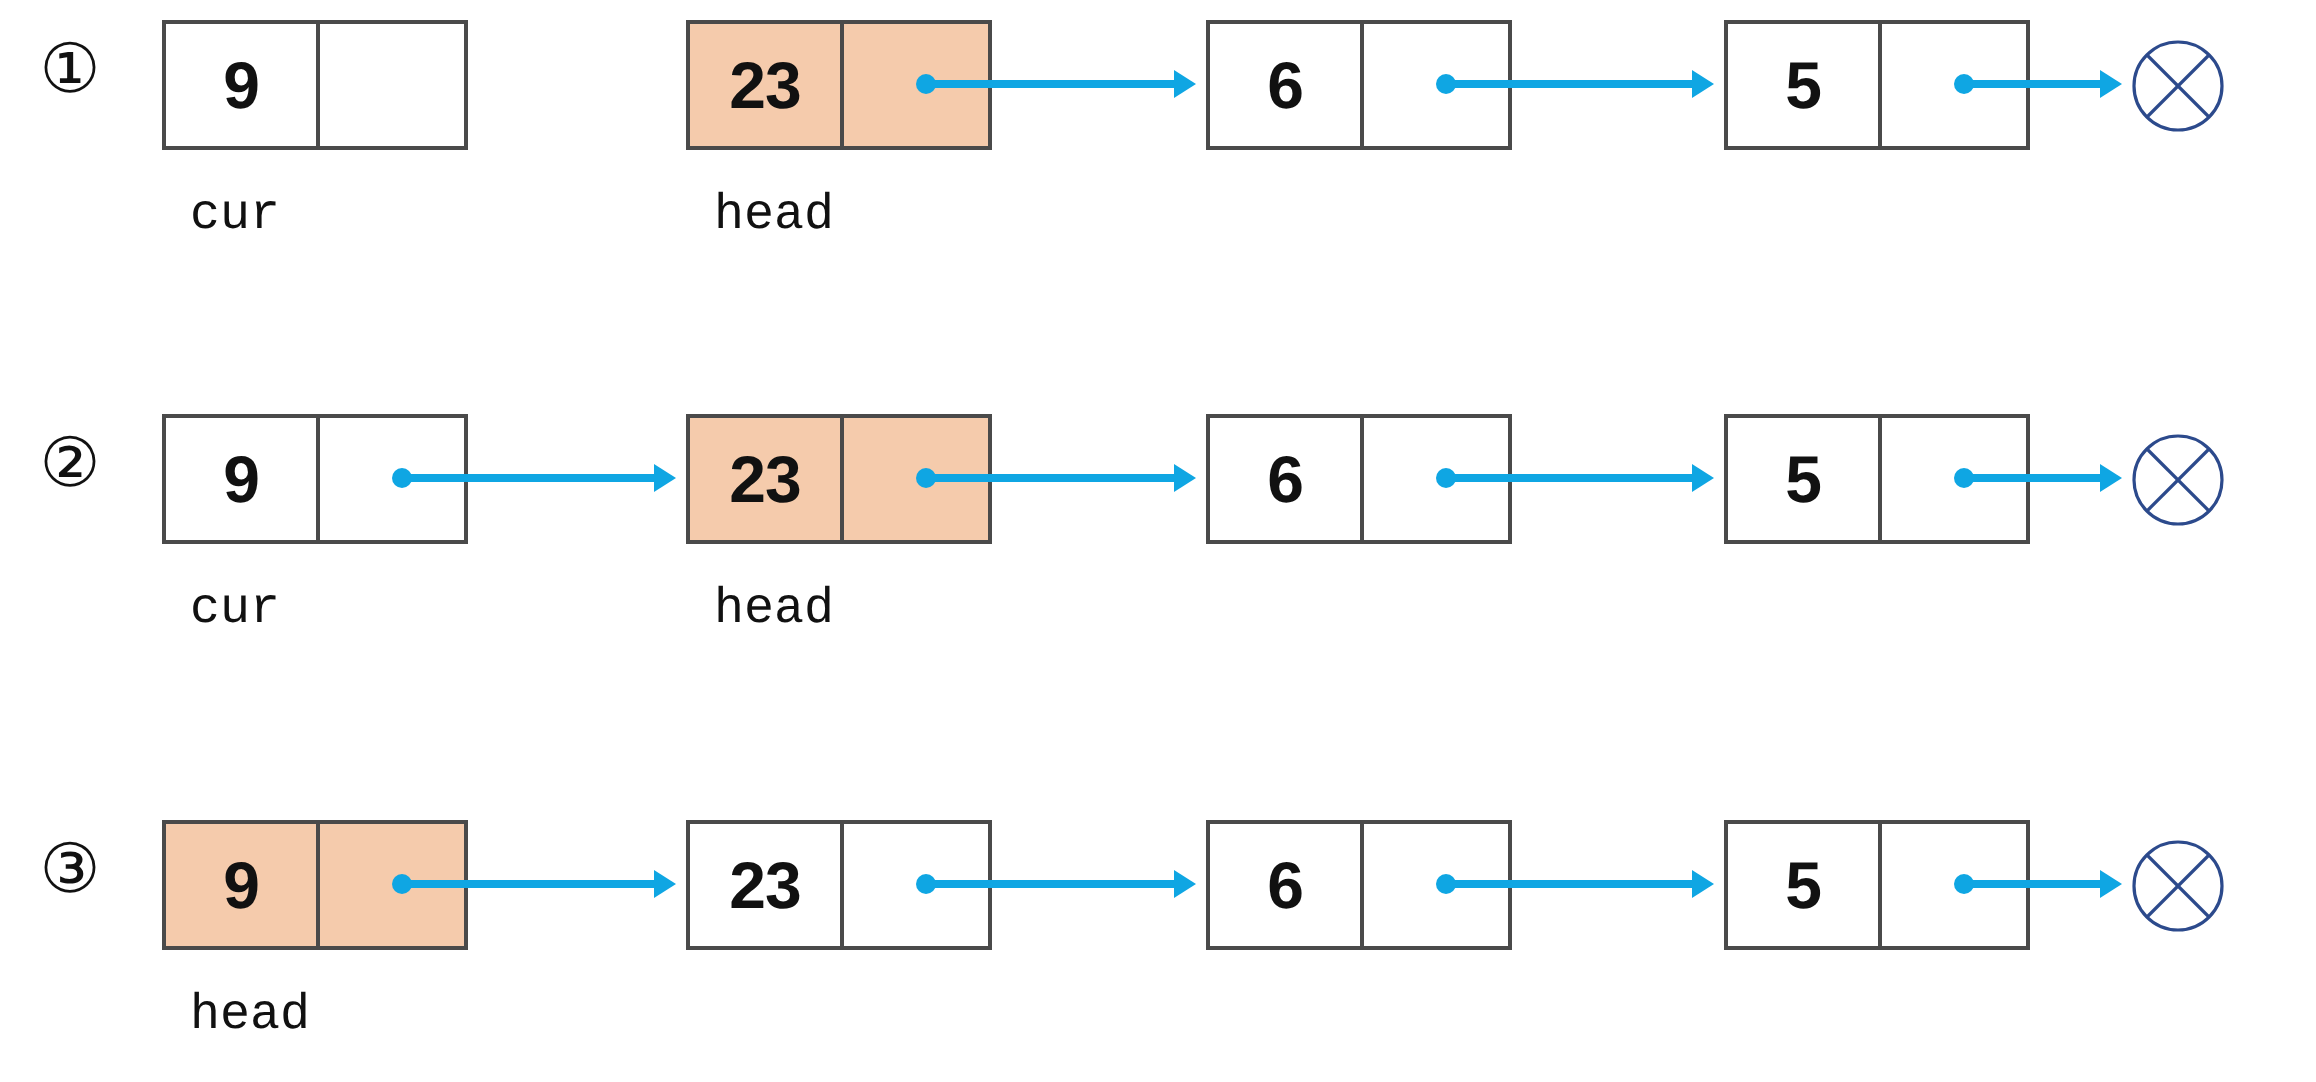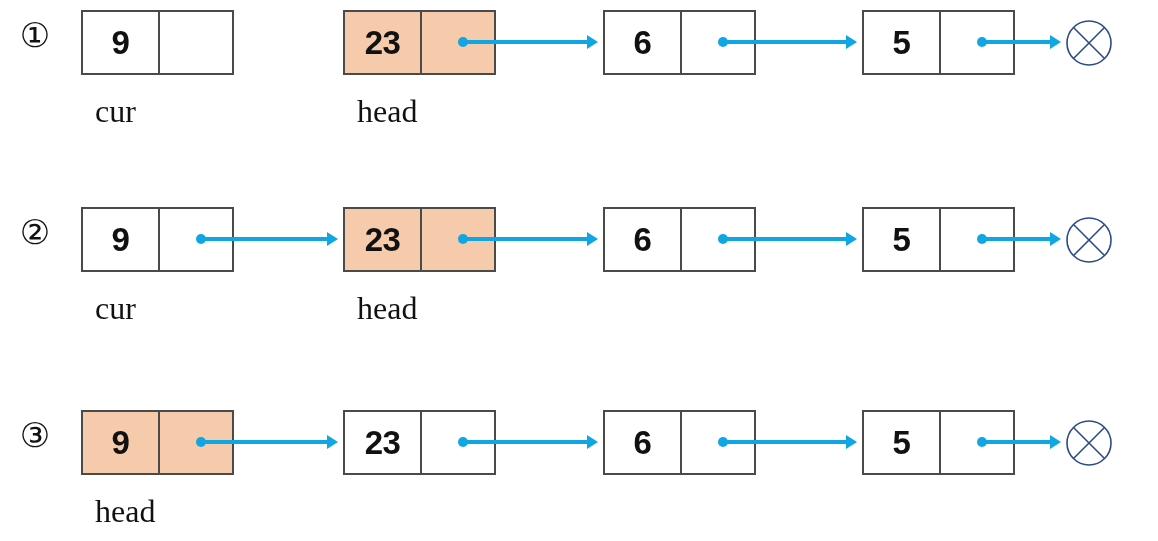--- a/index.html
+++ b/index.html
@@ -62,22 +62,22 @@
     color: #111111;
     letter-spacing: -0.5px;
   }
   .node .next-cell {
     flex: 1 1 auto;
     position: relative;
   }
   
   .node-label {
     position: absolute;
-    font-family: Liberation Serif, serif;
-    font-size: 32px;
+    font-family: Liberation Mono, monospace;
+    font-size: 25px;
     color: #111111;
     white-space: nowrap;
   }
   
   .pointer {
     position: absolute;
     height: 18px;
     pointer-events: none;
   }
   .pointer .dot {

